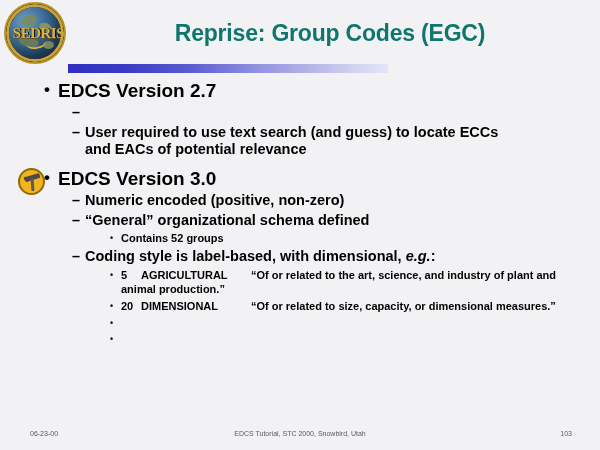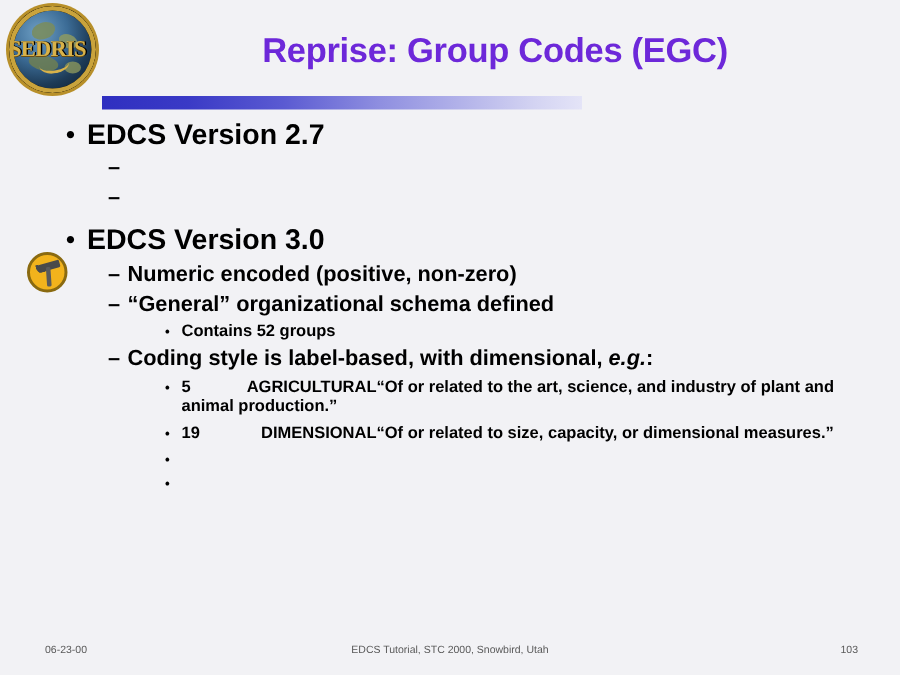--- a/index.html
+++ b/index.html
@@ -38,39 +38,39 @@
   #logo .l2 { left:30px; top:16px; width:13px; height:9px;  transform:rotate(22deg); background:#8d9a62; }
   #logo .l3 { left:10px; top:30px; width:20px; height:10px; transform:rotate(12deg); background:#6f7f52; }
   #logo .l4 { left:34px; top:34px; width:11px; height:8px;  background:#84915c; }
   #logo .ring {
     position:absolute; left:0; top:0; width:58px; height:58px;
     border-radius:50%;
     border:3px solid #c9a33c;
   }
   #logo .wordmark {
     position:absolute; left:0; right:0; top:21px;
-    text-align:left;
+    text-align:right;
     font-family:"Liberation Serif", serif;
     font-weight:bold; font-size:15px; letter-spacing:-0.5px;
     color:#d8b24a;
     text-shadow:0 1px 0 #6b4e12, 1px 0 0 #000;
   }
   #logo .swoosh {
     position:absolute; left:20px; top:33px;
     width:20px; height:12px;
     border-bottom:2px solid #d8b24a;
     border-radius:0 0 50% 50%;
     transform:rotate(-8deg);
   }
 
   
   #title {
     position:absolute; left:80px; top:20px; width:500px;
     text-align:center;
-    font-size:23px; font-weight:bold; color:#6d28d9;
+    font-size:23px; font-weight:bold; color:#0f766e;
     letter-spacing:-0.2px;
   }
   #title-rule {
     position:absolute; left:68px; top:64px;
     width:320px; height:9px;
     background:linear-gradient(to right,
       #2f2fc0 0%, #3a3ac6 18%, #5b5bd2 38%, #8f8fe0 58%,
       #b5b5ea 76%, #d3d3f2 90%, #e4e4f7 100%);
   }
 
@@ -120,21 +120,21 @@
     display:flex; align-items:flex-start;
     font-size:11px; font-weight:bold; color:#000;
     margin-left:110px; margin-top:3px; line-height:1.2;
   }
   .l3row .mk { width:11px; flex:0 0 11px; font-size:9px; padding-top:1px; }
   .l3row .tx { max-width:420px; }
 
   .defrow { margin-top:4px; }
   .defrow .tx { max-width:435px; }
   .code { display:inline-block; width:20px; }
-  .label { display:inline-block; min-width:110px;text-align:right; }
+  .label { display:inline-block; min-width:110px; }
   .quote { font-weight:bold; }
   .it { font-style:italic; }
 
   
   #footer {
     position:absolute; left:0; bottom:6px; width:600px; height:14px;
     font-size:7px; color:#5a5a5a;
   }
   #footer .date { position:absolute; left:30px; top:0; }
   #footer .center {
@@ -174,20 +174,21 @@
       <span class="mk">•</span>
       <span class="tx">EDCS Version 2.7</span>
     </div>
 
     <div class="l2row">
       <span class="mk">–</span>
     </div>
 
     <div class="l2row">
       <span class="mk">–</span>
+      <span class="tx">User required to use text search (and guess) to locate ECCs and EACs of potential relevance</span>
     </div>
 
     <div class="l1row" style="margin-top:9px;">
       <span class="mk">•</span>
       <span class="tx">EDCS Version 3.0</span>
     </div>
 
     <div class="l2row">
       <span class="mk">–</span>
       <span class="tx">Numeric encoded (positive, non-zero)</span>
@@ -208,21 +209,21 @@
       <span class="tx"><span>Coding style is label-based, with dimensional, </span><span class="it">e.g.</span><span>:</span></span>
     </div>
 
     <div id="def-list">
         <div class="l3row defrow">
           <span class="mk">•</span>
           <span class="tx"><span class="code">5</span><span class="label">AGRICULTURAL</span><span class="quote">“Of or related to the art, science, and industry of plant and animal production.”</span></span>
         </div>
         <div class="l3row defrow">
           <span class="mk">•</span>
-          <span class="tx"><span class="code">19</span><span class="label">DIMENSIONAL</span><span class="quote">“Of or related to size, capacity, or dimensional measures.”</span></span>
+          <span class="tx"><span class="code">20</span><span class="label">DIMENSIONAL</span><span class="quote">“Of or related to size, capacity, or dimensional measures.”</span></span>
         </div>
         <div class="l3row defrow">
           <span class="mk">•</span>
         </div>
         <div class="l3row defrow">
           <span class="mk">•</span>
         </div>
       </div>
 
   </div>

